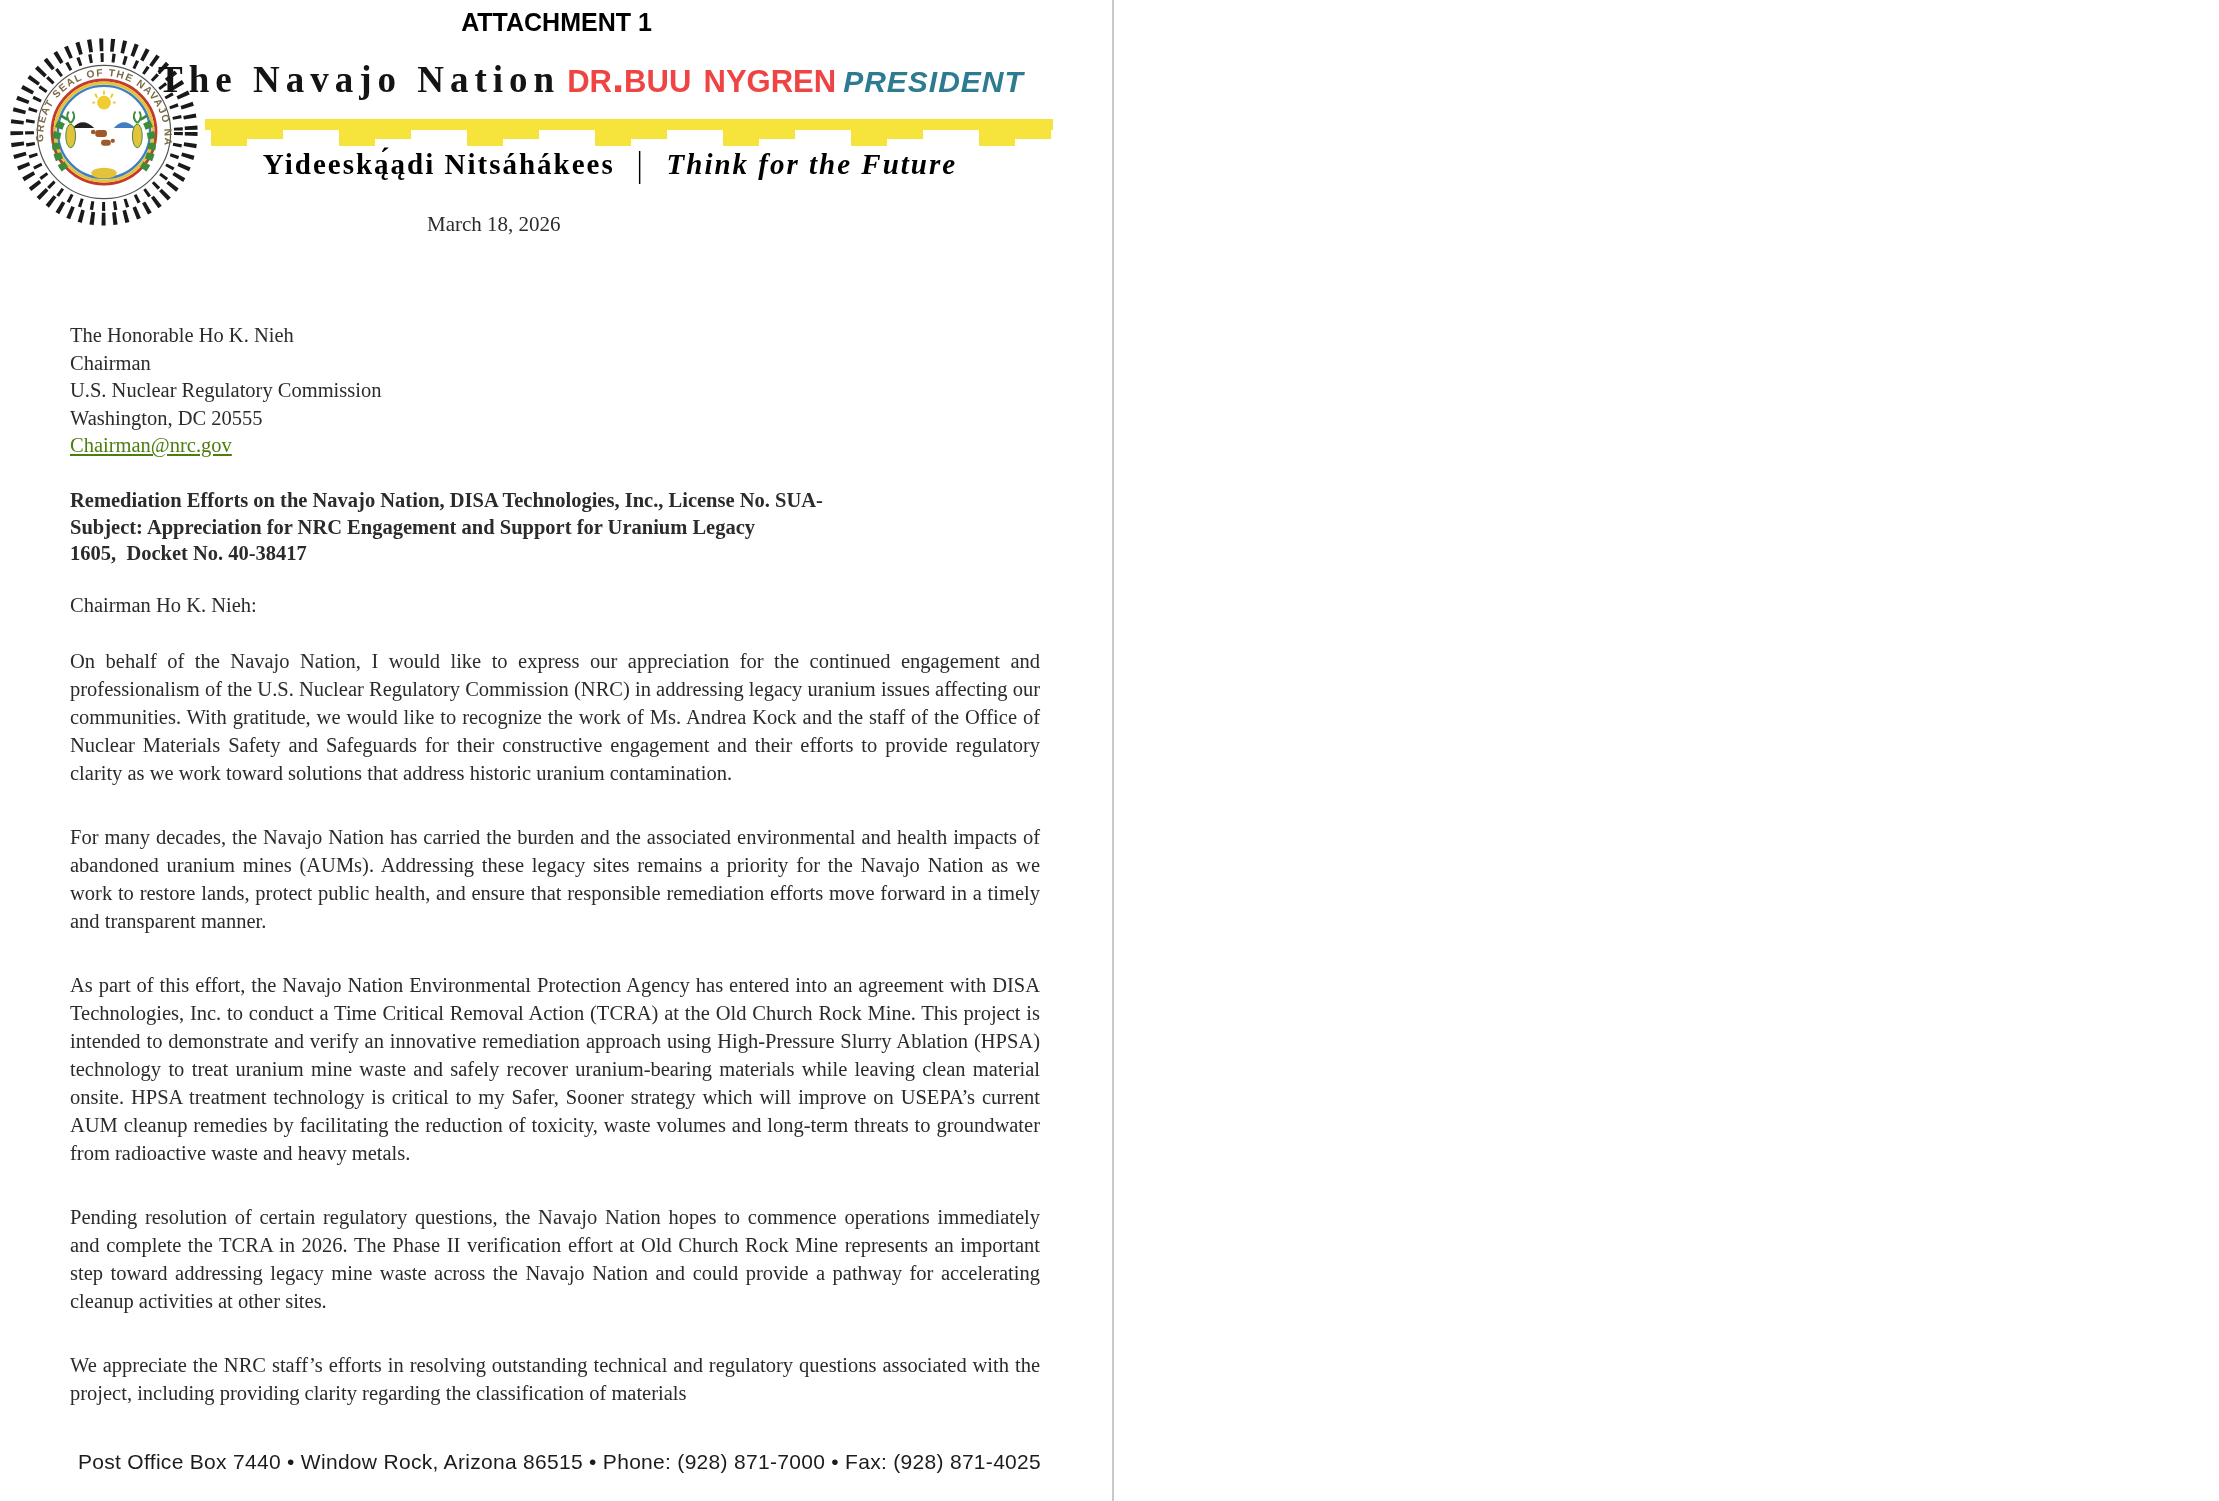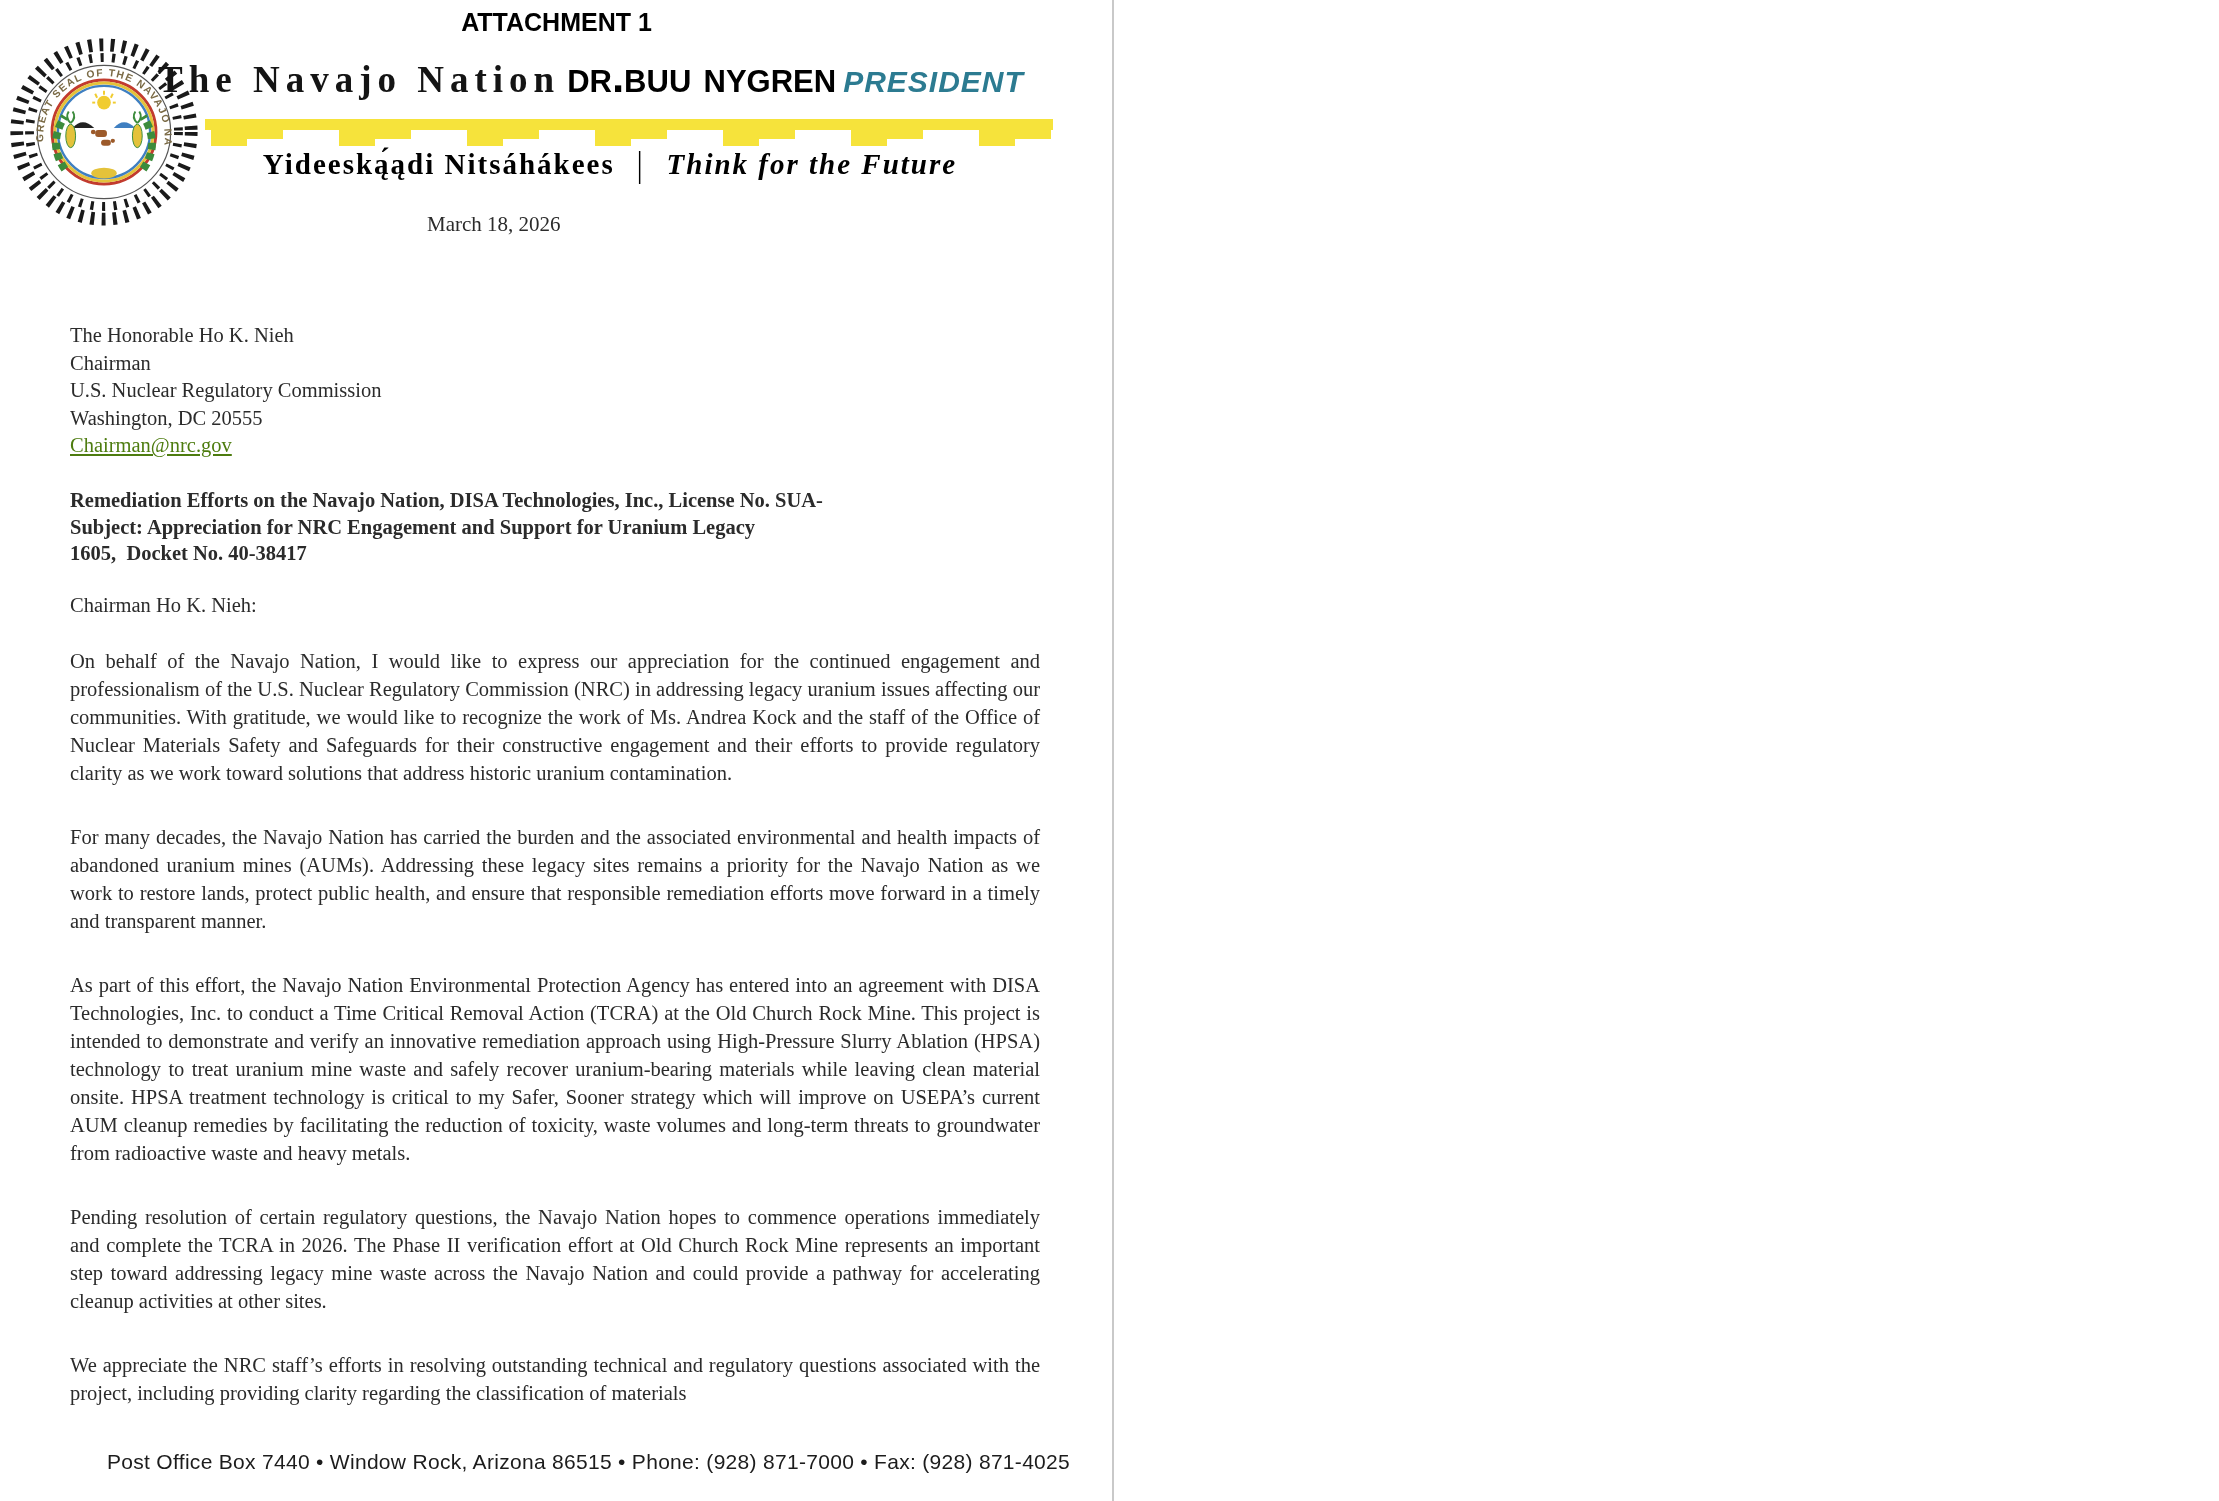--- a/index.html
+++ b/index.html
@@ -12,21 +12,21 @@
   #left-page{left:0;width:1102px;}
   #right-page{left:1115px;width:1104px;}
   #page-divider{position:absolute;left:1112px;top:0;width:2px;height:1501px;background:#c9c9c9;}
 
   
   .attachment{position:absolute;top:8px;left:0;width:1113px;text-align:center;
     font-family:"Liberation Sans",sans-serif;font-weight:bold;font-size:25px;color:#000;}
   .seal{position:absolute;left:6px;top:34px;}
   .title-row{position:absolute;left:158px;top:52px;width:930px;display:flex;align-items:baseline;gap:7px;white-space:nowrap;}
   .org-name{font-family:"Liberation Serif",serif;font-weight:bold;font-size:37px;letter-spacing:6px;color:#141414;}
-  .president-name{font-family:"Liberation Sans",sans-serif;font-weight:bold;font-size:44px;letter-spacing:0px;color:#000000;font-variant:small-caps;text-transform:lowercase;}
+  .president-name{font-family:"Liberation Sans",sans-serif;font-weight:bold;font-size:44px;letter-spacing:0px;color:#ef4444;font-variant:small-caps;text-transform:lowercase;}
   .president-title{font-family:"Liberation Sans",sans-serif;font-weight:bold;font-style:italic;font-size:30px;color:#2c7b91;letter-spacing:1px;text-transform:uppercase;}
   .band{position:absolute;left:205px;top:119px;}
   .tagline{position:absolute;left:160px;top:148px;width:900px;text-align:center;white-space:nowrap;
     font-family:"Liberation Serif",serif;font-weight:bold;font-size:29px;color:#000000;letter-spacing:2px;}
   .tagline .navajo{font-style:normal;}
   .tagline .bar{display:inline-block;margin:0 22px;font-weight:normal;transform:scaleY(1.2);}
   .tagline .english{font-style:italic;}
 
   
   .body-text{font-size:20.5px;line-height:28px;text-align:justify;}
@@ -34,21 +34,21 @@
   a{text-decoration:underline;cursor:pointer;}
   a.recipient-email{color:#4d7c0f;}
 
   
   .date-line{position:absolute;left:427px;top:212px;font-size:21px;}
   .recipient-block{position:absolute;left:70px;top:322px;font-size:20.5px;line-height:27.5px;}
   .subject-block{position:absolute;left:70px;top:487px;width:900px;font-weight:bold;font-size:20.5px;line-height:26.5px;}
   .salutation{position:absolute;left:70px;top:594px;font-size:20.5px;}
   .left-paragraphs{position:absolute;left:70px;top:647px;width:970px;}
   .footer-line{position:absolute;left:0;top:1450px;width:1113px;text-align:left;padding-left:78px;box-sizing:border-box;
-    font-family:"Liberation Sans",sans-serif;font-size:21px;color:#1c1c1c;letter-spacing:0.3px;margin-left:29px;}
+    font-family:"Liberation Sans",sans-serif;font-size:21px;color:#1c1c1c;letter-spacing:0.3px;}
 </style>
 </head>
 <body>
 
 <div id="page-divider"></div>
 
 <div class="page" id="left-page">
 
   <div class="attachment">ATTACHMENT 1</div>
 

